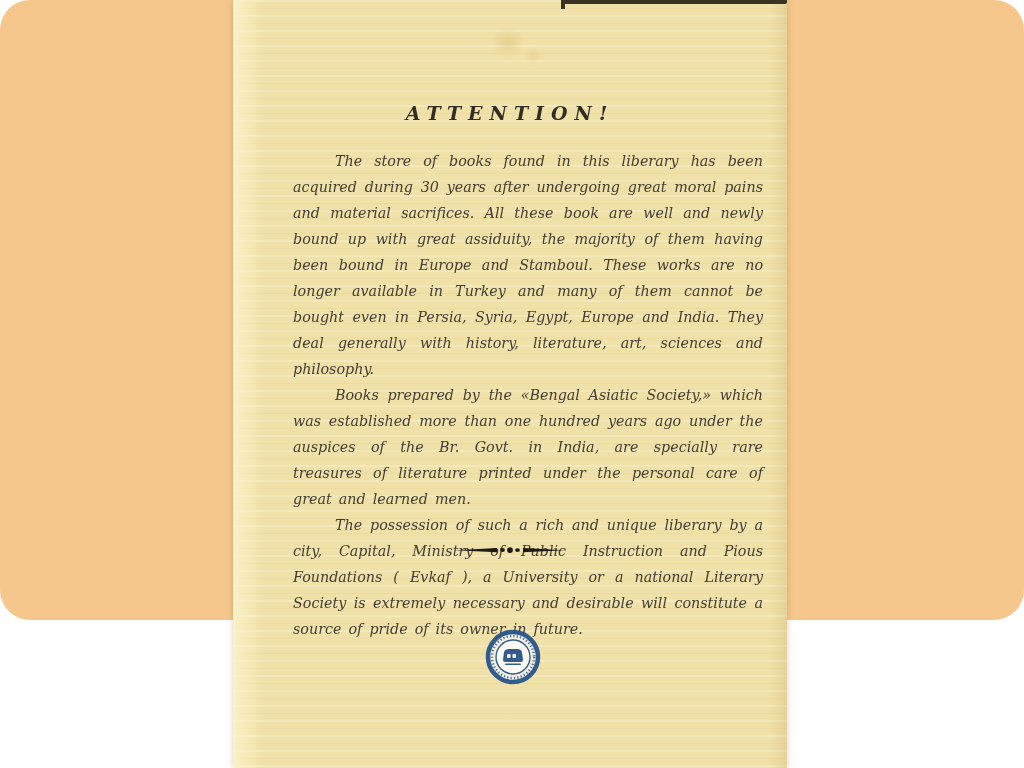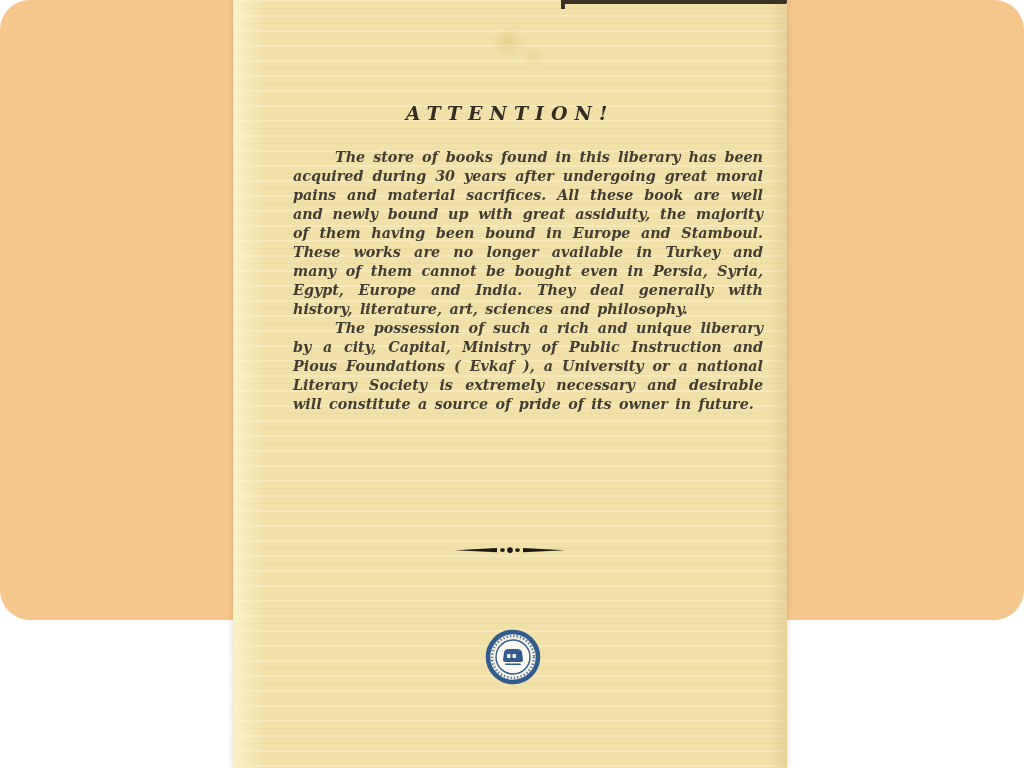--- a/index.html
+++ b/index.html
@@ -66,23 +66,23 @@
     letter-spacing: 7px;
     color: #332d24;
   }
   .body-text {
     position: absolute;
     top: 148px;
     left: 60px;
     width: 470px;
     color: var(--ink, #433d33);
     font-style: italic;
-    font-weight: 700;
+    font-weight: 400;
     font-size: 14.3px;
-    line-height: 19px;
+    line-height: 26px;
     text-align: justify;
     word-spacing: 2.5px;
   }
   .body-text p {
     margin: 0;
     text-indent: 42px;
   }
   .divider {
     position: absolute;
     top: 541px;
@@ -105,20 +105,21 @@
 <div class="backdrop">
   <div class="page">
 
     <div class="scan-band"></div>
     <div class="scan-band-tick"></div>
 
     <h1 class="doc-title">ATTENTION!</h1>
 
     <div class="body-text">
       <p>The store of books found in this liberary has been acquired during 30 years after undergoing great moral pains and material sacrifices.  All these book are well and newly bound up with great assiduity, the majority of them having been bound in Europe and Stamboul.  These works are no longer available in Turkey and many of them cannot be bought even in Persia, Syria, Egypt, Europe and India.  They deal generally with history, literature, art, sciences and philosophy.</p>
+      <p>Books prepared by the «Bengal Asiatic Society,» which was established more than one hundred years ago under the auspices of the Br. Govt. in India, are specially rare treasures of literature printed under the personal care of great and learned men.</p>
       <p>The possession of such a rich and unique liberary by a city, Capital, Ministry of Public Instruction and Pious Foundations ( Evkaf ), a University or a national Literary Society is extremely necessary and desirable will constitute a source of pride of its owner in future.</p>
     </div>
 
     <div class="divider">
       <svg width="110" height="12" viewBox="0 0 110 12" aria-hidden="true">
         <g fill="#1d1a14">
           <polygon points="0,6.2 42,3.9 42,8.3"></polygon>
           <ellipse cx="47.5" cy="6.1" rx="2.4" ry="1.9"></ellipse>
           <circle cx="55" cy="6.1" r="2.9"></circle>
           <ellipse cx="62.5" cy="6.1" rx="2.4" ry="1.9"></ellipse>

